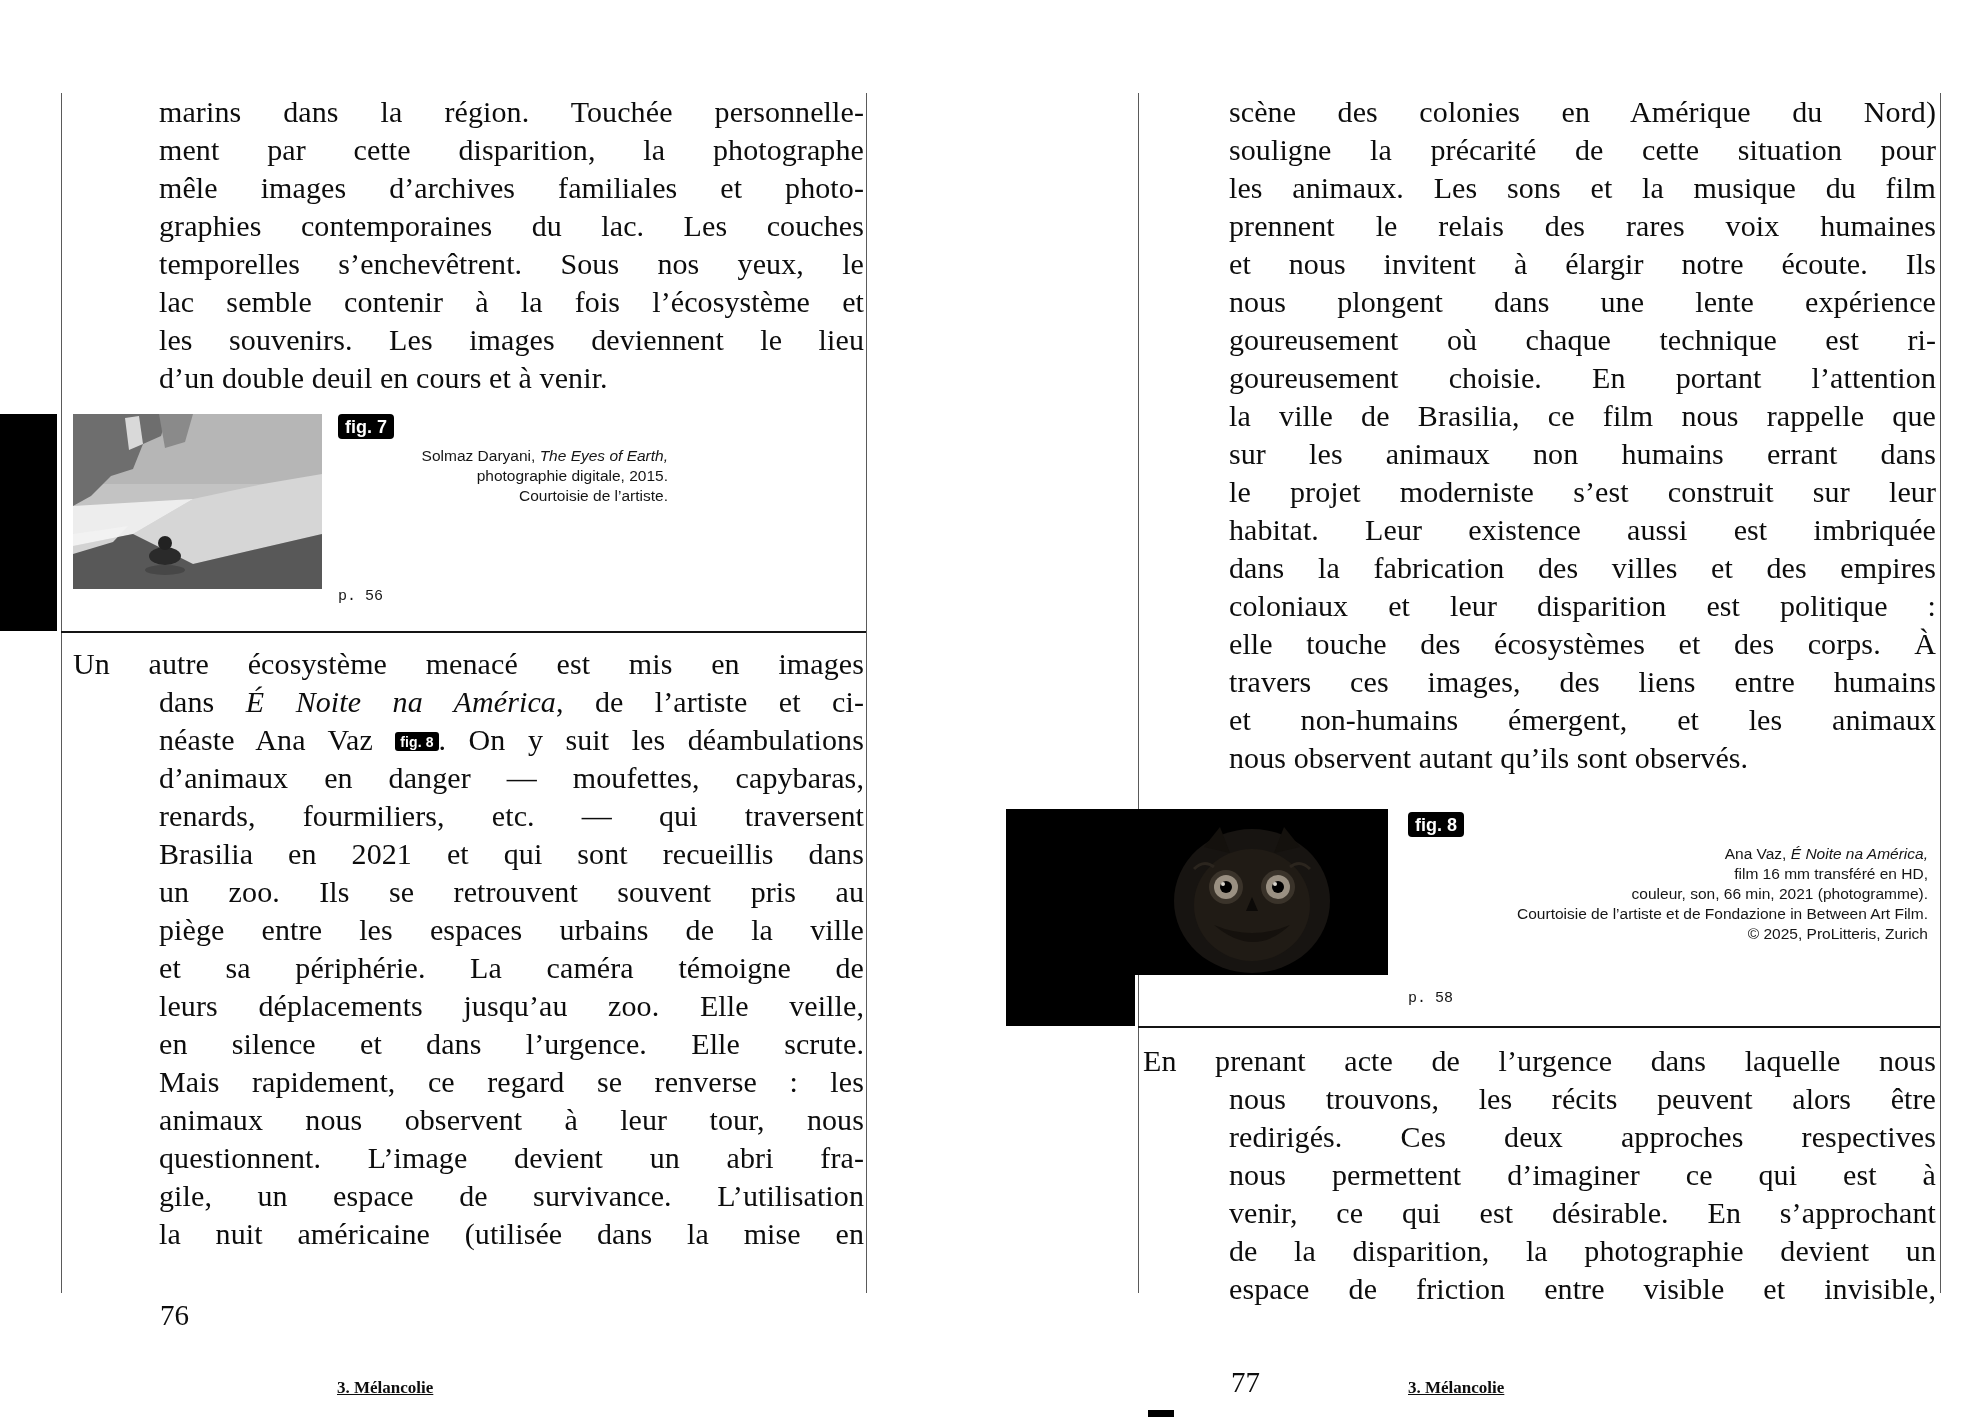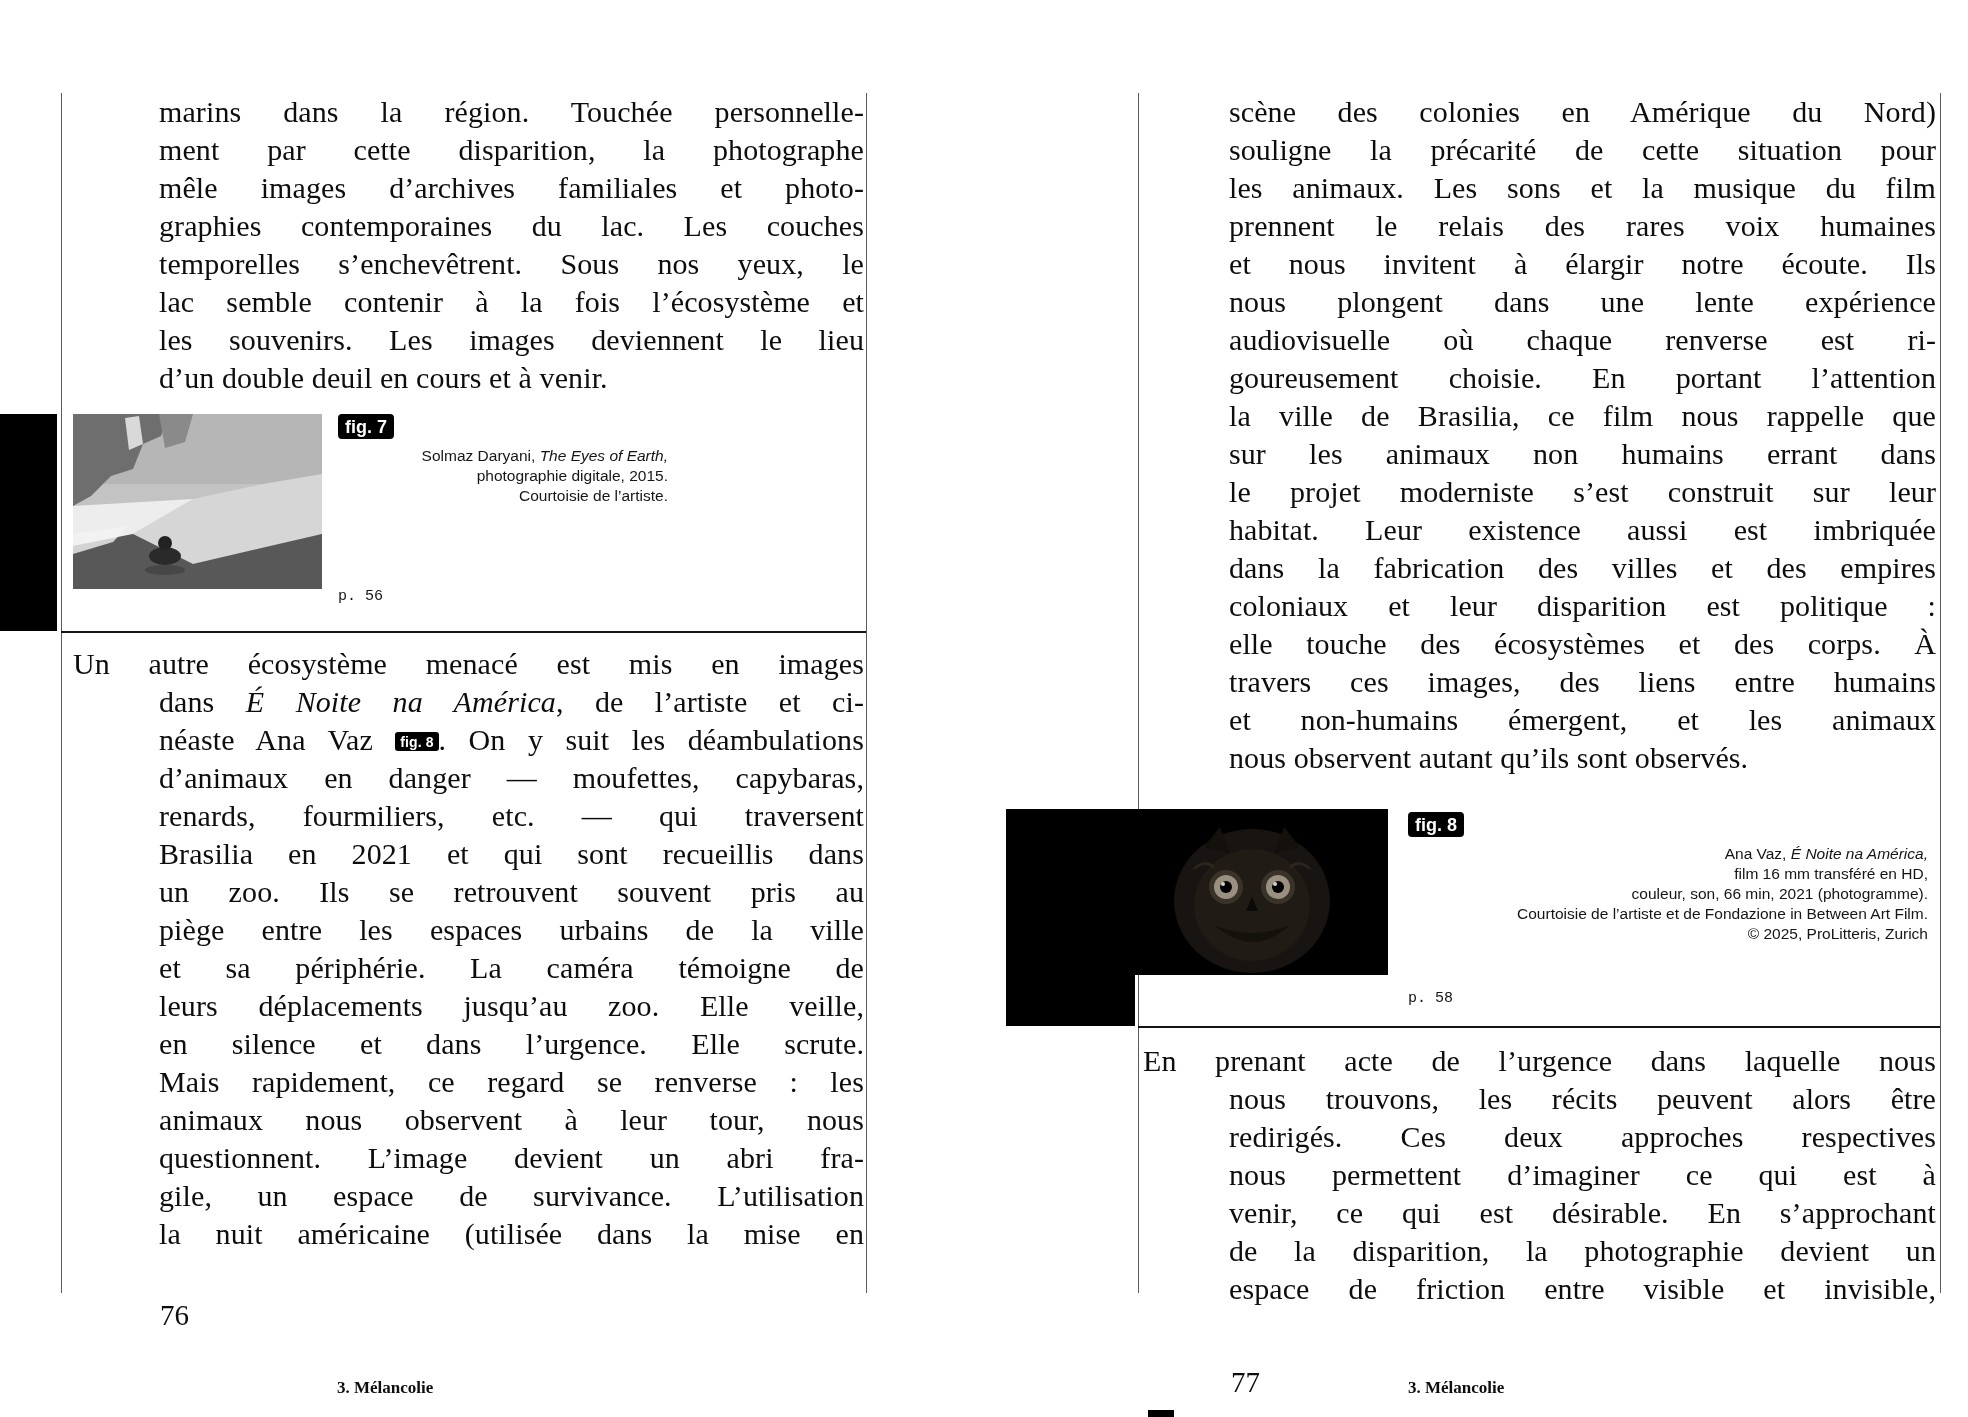--- a/index.html
+++ b/index.html
@@ -25,21 +25,21 @@
                font-size:18px; line-height:1; padding:4px 7px 3px 7px; border-radius:4px;
                margin-bottom:7px; font-family:"Liberation Sans", sans-serif; }
   .badge-inline { display:inline-block; background:#000; color:#fff;
                   font-family:"Liberation Sans", sans-serif; font-weight:700;
                   font-size:14px; line-height:1; padding:3px 5px 2px 5px; border-radius:3px;
                   vertical-align:3px; }
   .pref { position:absolute; font-family:Liberation Mono, monospace;
           font-size:15px; color:#151515; }
 
   .pagenum { position:absolute; font-size:29px; color:#0d0d0d; }
-  .footlabel { position:absolute; font-size:17px; font-weight:700; color:#0d0d0d; }
+  .footlabel { position:absolute; font-size:17px; font-weight:700; color:#0d0d0d;text-decoration:underline; }
 
   .fig-img { position:absolute; display:block; }
   .fig-img svg { display:block; }
 </style>
 </head>
 <body>
 
 <div class="spread">
 
   <section>
@@ -125,21 +125,21 @@
     <div class="vrule" style="left:1940px; top:93px; height:1200px;"></div>
 
     <div class="para para-end" style="left:1229px; top:93px; width:707px;">
       <div>
           <div class="line">scène des colonies en Amérique du Nord)</div>
           <div class="line">souligne la précarité de cette situation pour</div>
           <div class="line">les animaux. Les sons et la musique du film</div>
           <div class="line">prennent le relais des rares voix humaines</div>
           <div class="line">et nous invitent à élargir notre écoute. Ils</div>
           <div class="line">nous plongent dans une lente expérience</div>
-          <div class="line">audiovisuelle où chaque renverse est ri-</div>
+          <div class="line">goureusement où chaque technique est ri-</div>
           <div class="line">goureusement choisie. En portant l’attention</div>
           <div class="line">la ville de Brasilia, ce film nous rappelle que</div>
           <div class="line">sur les animaux non humains errant dans</div>
           <div class="line">le projet moderniste s’est construit sur leur</div>
           <div class="line">habitat. Leur existence aussi est imbriquée</div>
           <div class="line">dans la fabrication des villes et des empires</div>
           <div class="line">coloniaux et leur disparition est politique :</div>
           <div class="line">elle touche des écosystèmes et des corps. À</div>
           <div class="line">travers ces images, des liens entre humains</div>
           <div class="line">et non-humains émergent, et les animaux</div>

